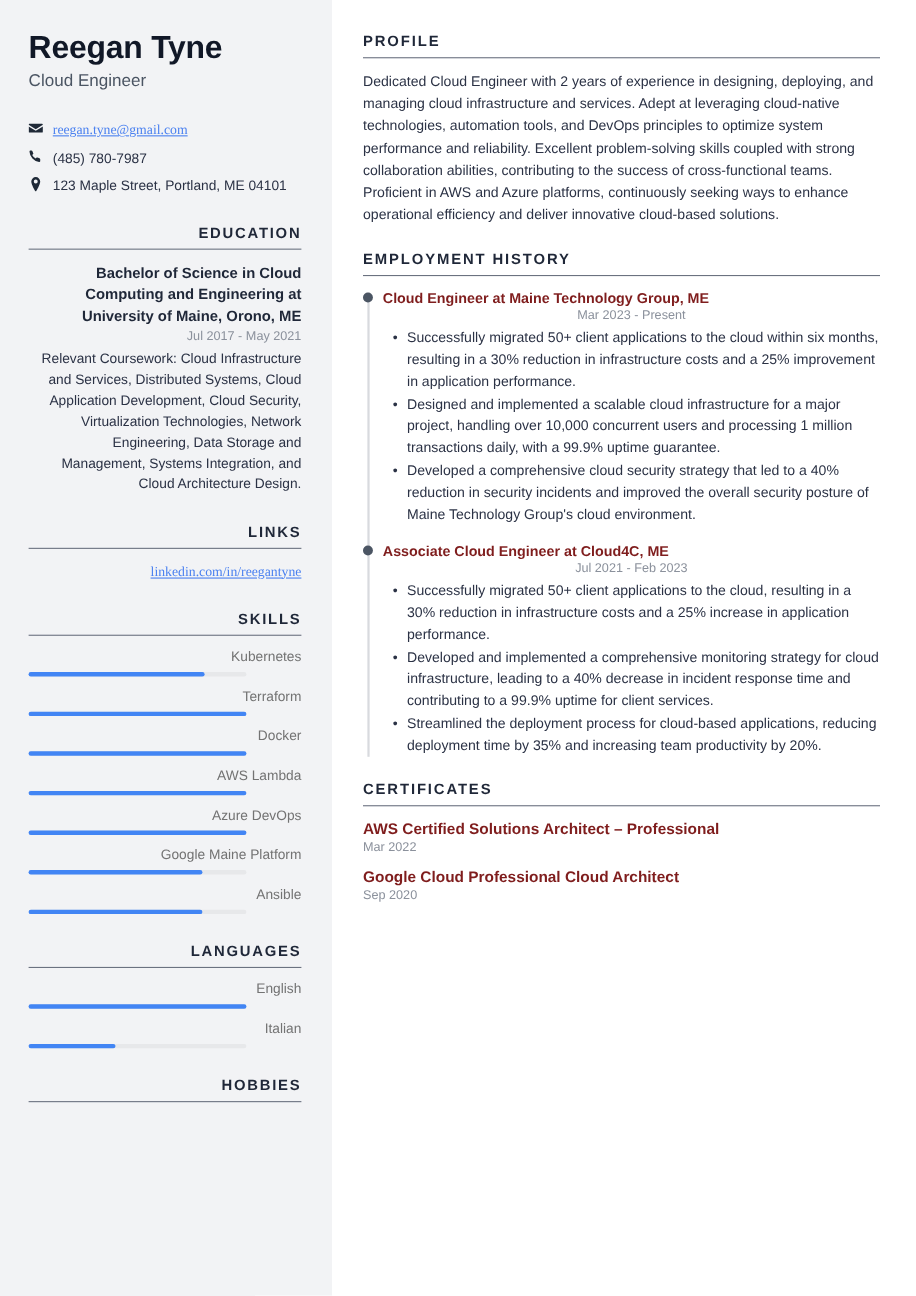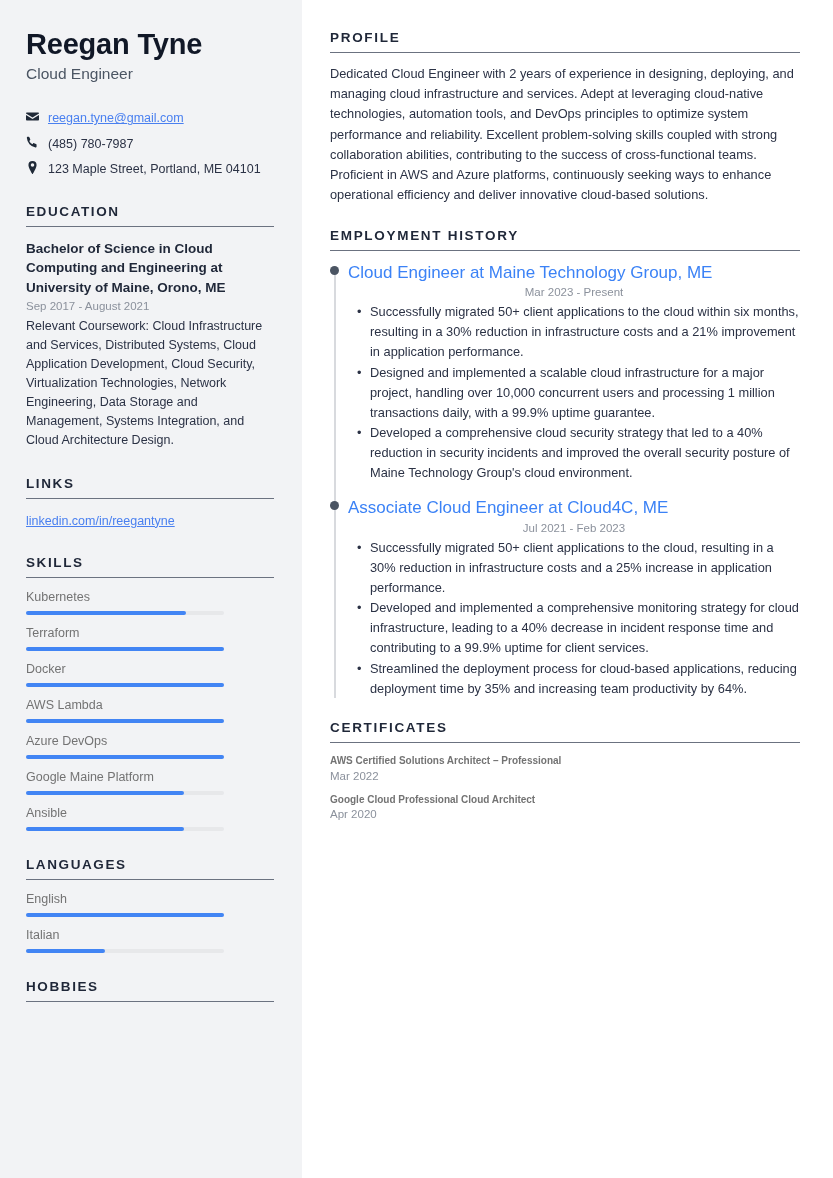--- a/index.html
+++ b/index.html
@@ -49,23 +49,24 @@
     color: #1f2937;
     display: flex;
     justify-content: flex-start;
   }
   .contact-ico svg { display: block; }
   .contact-txt { flex: 1; }
   a.link {
     color: #4a80f0;
     text-decoration: underline;
     font-size: 12.5px;
-  }
-
-  .sec { margin-top: 26px; }
+    font-family: Liberation Serif, serif;
+  }
+
+  .sec { margin-top: 26px; text-align: right; }
   .sec-head {
     font-size: 13.5px;
     font-weight: bold;
     letter-spacing: 1.6px;
     color: #1f2738;
     text-transform: uppercase;
     padding-bottom: 7px;
   }
   .sec-rule {
     height: 1px;
@@ -150,23 +151,23 @@
   .job { position: relative; margin-bottom: 14px; }
   .job:last-child { margin-bottom: 0; }
   .job-dot {
     position: absolute;
     left: -18px; top: 4px;
     width: 9px; height: 9px;
     border-radius: 50%;
     background: #4b5563;
   }
   .job-name {
-    font-size: 17px;
-    font-weight: normal;
-    color: #3b82f6;
+    font-size: 13px;
+    font-weight: bold;
+    color: #7f1d1d;
     line-height: 1.35;
   }
   .job-date {
     font-size: 11.5px;
     color: #8b919c;
     margin-top: 2px;
     text-align: center;
   }
   .job-bullets { margin-top: 4px; padding-left: 22px; }
   .job-bullets li {
@@ -180,23 +181,23 @@
   .job-bullets li:before {
     content: "•";
     position: absolute;
     left: -13px;
     color: #2b3245;
   }
 
   .cert-item { margin-bottom: 11px; }
   .cert-item:last-child { margin-bottom: 0; }
   .cert-title {
-    font-size: 10px;
-    font-weight: bold;
-    color: #737373;
+    font-size: 14px;
+    font-weight: bold;
+    color: #7f1d1d;
     line-height: 1.35;
   }
   .cert-date {
     font-size: 11.5px;
     color: #8b919c;
     margin-top: 2px;
   }
   .mem-item {
     font-size: 13.4px;
     font-weight: bold;
@@ -242,21 +243,21 @@
         </span>
         <span class="contact-txt">123 Maple Street, Portland, ME 04101</span>
       </div>
     </div>
 
     <section class="sec">
       <div class="sec-head">EDUCATION</div>
       <div class="sec-rule"></div>
       <div>
         <div class="edu-degree">Bachelor of Science in Cloud Computing and Engineering at University of Maine, Orono, ME</div>
-        <div class="edu-date">Sep 2017 - August 2021</div>
+        <div class="edu-date">Jul 2017 - May 2021</div>
         <div class="edu-desc">Relevant Coursework: Cloud Infrastructure and Services, Distributed Systems, Cloud Application Development, Cloud Security, Virtualization Technologies, Network Engineering, Data Storage and Management, Systems Integration, and Cloud Architecture Design.</div>
       </div>
     </section>
 
     <section class="sec">
       <div class="sec-head">LINKS</div>
       <div class="sec-rule"></div>
       <div>
         <a class="link" href="#">linkedin.com/in/reegantyne</a>
       </div>
@@ -347,48 +348,48 @@
 
     <section class="m-sec">
       <div class="m-head">EMPLOYMENT HISTORY</div>
       <div class="m-rule"></div>
       <div class="timeline" id="jobs-list">
           <div class="job">
             <span class="job-dot"></span>
             <div class="job-name">Cloud Engineer at Maine Technology Group, ME</div>
             <div class="job-date">Mar 2023 - Present</div>
             <ul class="job-bullets">
-              <li>Successfully migrated 50+ client applications to the cloud within six months, resulting in a 30% reduction in infrastructure costs and a 21% improvement in application performance.</li>
+              <li>Successfully migrated 50+ client applications to the cloud within six months, resulting in a 30% reduction in infrastructure costs and a 25% improvement in application performance.</li>
               <li>Designed and implemented a scalable cloud infrastructure for a major project, handling over 10,000 concurrent users and processing 1 million transactions daily, with a 99.9% uptime guarantee.</li>
               <li>Developed a comprehensive cloud security strategy that led to a 40% reduction in security incidents and improved the overall security posture of Maine Technology Group's cloud environment.</li>
             </ul>
           </div>
           <div class="job">
             <span class="job-dot"></span>
             <div class="job-name">Associate Cloud Engineer at Cloud4C, ME</div>
             <div class="job-date">Jul 2021 - Feb 2023</div>
             <ul class="job-bullets">
               <li>Successfully migrated 50+ client applications to the cloud, resulting in a 30% reduction in infrastructure costs and a 25% increase in application performance.</li>
               <li>Developed and implemented a comprehensive monitoring strategy for cloud infrastructure, leading to a 40% decrease in incident response time and contributing to a 99.9% uptime for client services.</li>
-              <li>Streamlined the deployment process for cloud-based applications, reducing deployment time by 35% and increasing team productivity by 64%.</li>
+              <li>Streamlined the deployment process for cloud-based applications, reducing deployment time by 35% and increasing team productivity by 20%.</li>
             </ul>
           </div>
         </div>
     </section>
 
     <section class="m-sec">
       <div class="m-head">CERTIFICATES</div>
       <div class="m-rule"></div>
       <div id="certs-list">
           <div class="cert-item">
             <div class="cert-title">AWS Certified Solutions Architect – Professional</div>
             <div class="cert-date">Mar 2022</div>
           </div>
           <div class="cert-item">
             <div class="cert-title">Google Cloud Professional Cloud Architect</div>
-            <div class="cert-date">Apr 2020</div>
+            <div class="cert-date">Sep 2020</div>
           </div>
         </div>
     </section>
 
 
   </main>
 </div>
 
 </body></html>

